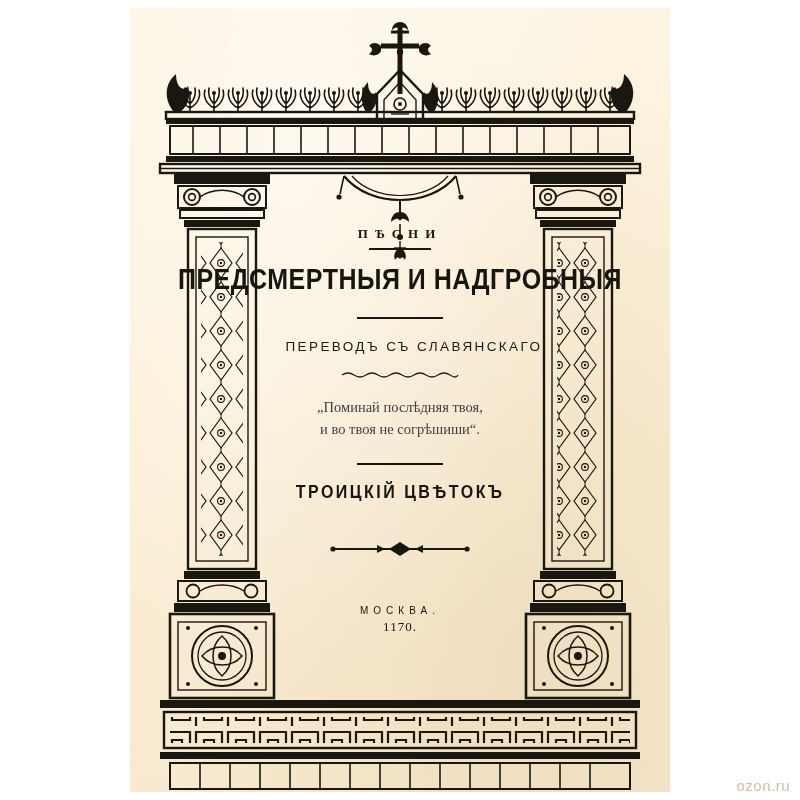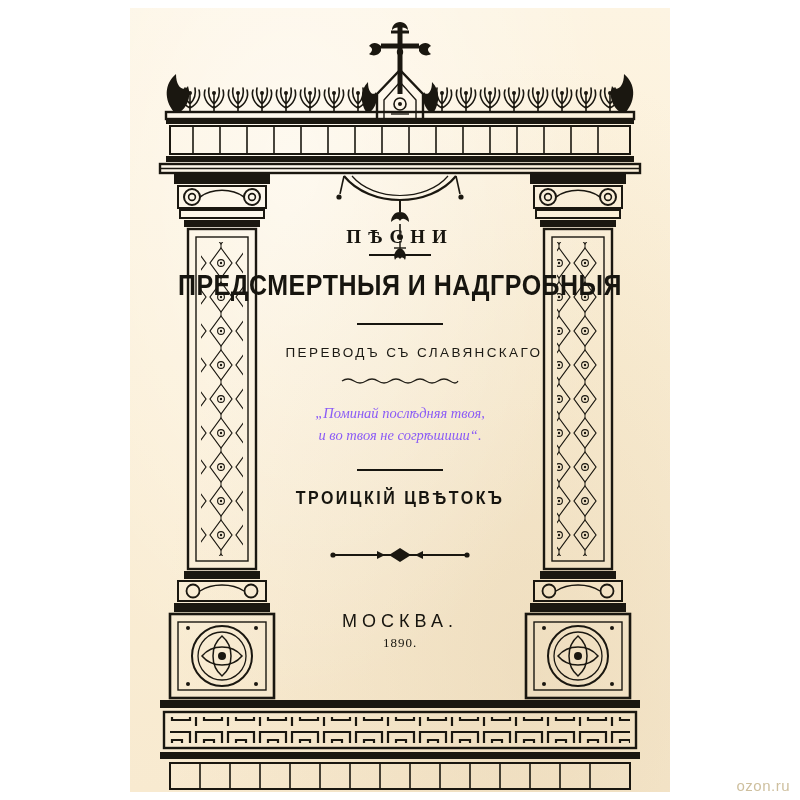--- a/index.html
+++ b/index.html
@@ -59,21 +59,21 @@
     left: 0;
     right: 0;
     top: 218px;
     text-align: center;
     color: #1a1a1a;
   }
 
   .line-pesni {
     font-family: "Liberation Serif", serif;
     font-weight: bold;
-    font-size: 19px;
+    font-size: 13px;
     letter-spacing: 7px;
     color: #17150f;
     margin: 0 0 6px 0;
   }
 
   .rule-short {
     width: 62px;
     height: 0;
     border-top: 2px solid #17150f;
     margin: 6px auto 14px auto;
@@ -107,24 +107,23 @@
   }
 
   .wave {
     margin: 16px auto 14px auto;
     width: 120px;
     height: 8px;
   }
 
   .quote {
     font-family: "Liberation Serif", serif;
-    font-style: italic;
     font-size: 14.5px;
     line-height: 1.55;
-    color: #8b5cf6;
+    color: #404040;
     margin: 0 auto;
     width: 300px;
   }
 
   .rule-medium2 {
     width: 86px;
     height: 0;
     border-top: 2px solid #17150f;
     margin: 22px auto 18px auto;
   }
@@ -141,21 +140,21 @@
   }
 
   .diamond-rule {
     margin: 40px auto 0 auto;
     width: 150px;
     height: 16px;
   }
 
   .city {
     font-family: "Liberation Sans", sans-serif;
-    font-size: 18px;
+    font-size: 10px;
     letter-spacing: 5px;
     color: #17150f;
     margin: 44px 0 0 0;
   }
 
   .year {
     font-family: "Liberation Serif", serif;
     font-size: 13px;
     letter-spacing: 1px;
     color: #17150f;
@@ -480,21 +479,21 @@
         <path d="M10 8 L66 8 M84 8 L140 8" stroke="#1a1710" stroke-width="2"></path>
         <path d="M75 1 L86 8 L75 15 L64 8 Z" fill="#1a1710"></path>
         <path d="M60 8 L52 4 L52 12 Z" fill="#1a1710"></path>
         <path d="M90 8 L98 4 L98 12 Z" fill="#1a1710"></path>
         <circle cx="8" cy="8" r="2.6" fill="#1a1710"></circle>
         <circle cx="142" cy="8" r="2.6" fill="#1a1710"></circle>
       </svg>
 
       <p class="city">МОСКВА.</p>
 
-      <p class="year">1890.</p>
+      <p class="year">1170.</p>
     </div>
 
   </div>
 
   <div class="watermark">
     <span>ozon.ru</span>
   </div>
 
 </div>
 

